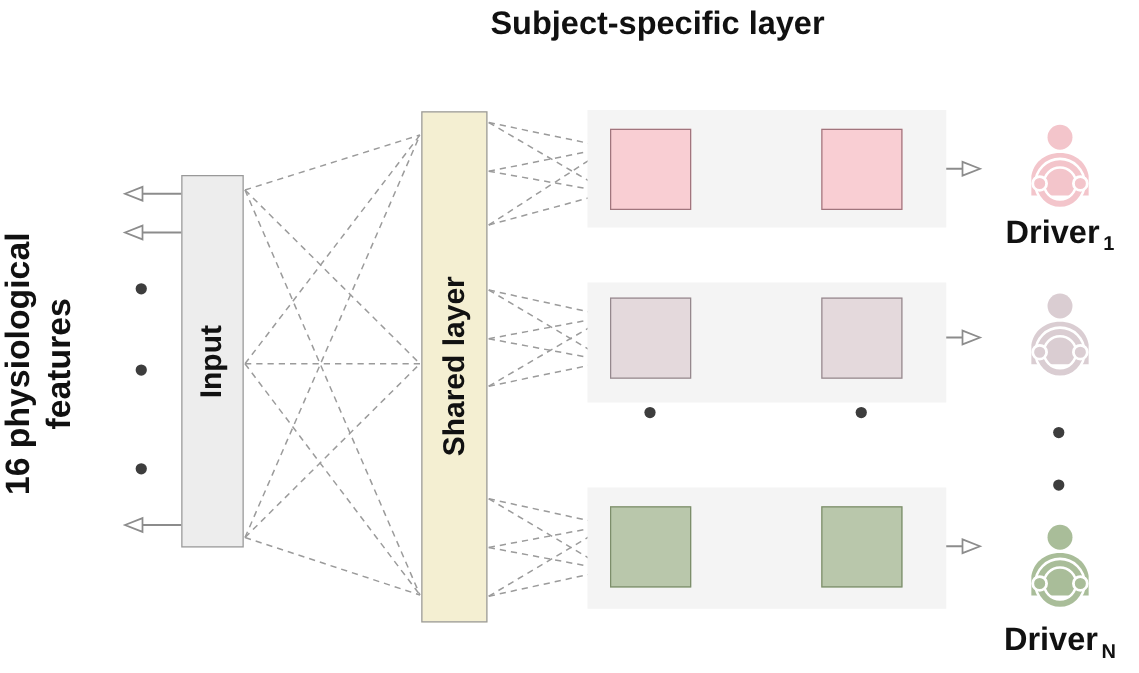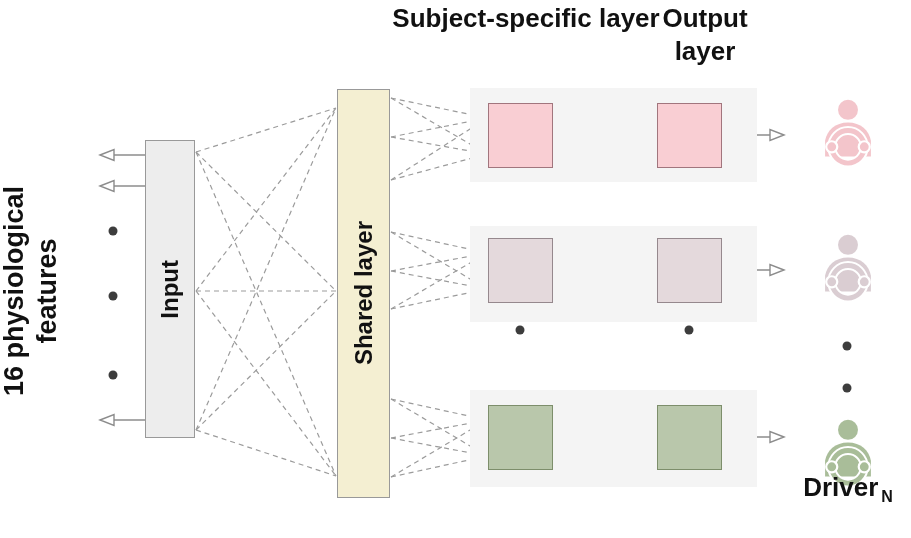--- a/index.html
+++ b/index.html
@@ -35,21 +35,21 @@
   .nbox { position:absolute; width:65px; height:65px; border:1.5px solid #777; }
   .sb1 { left:488px; top:103px; }  .ob1 { left:657px; top:103px; }
   .sb2 { left:488px; top:238px; }  .ob2 { left:657px; top:238px; }
   .sb3 { left:488px; top:405px; }  .ob3 { left:657px; top:405px; }
 
   .driver-icon { position:absolute; left:811px; width:74px; height:68px; }
   .i1 { top:98px; }  .i2 { top:233px; }  .i3 { top:418px; }
 
   .driver-label { position:absolute; left:788px; width:120px; text-align:center;
     font-size:26px; font-weight:bold; }
-  .l1 { top:170px; }  .l2 { top:303px; }  .l3 { top:472px; }
+  .l1 { top:170px; }  .l2 { top:303px; }  .l3 { top:496px; }
   .driver-label sub { font-size:16px; margin-left:3px; }
 </style>
 </head>
 <body>
 
 <div class="canvas">
 
   <svg class="overlay" width="911" height="538" viewBox="0 0 911 538">
 
     <g>
@@ -149,21 +149,20 @@
 
   <div class="layer-box input-box">
     <span class="vtext">Input</span>
   </div>
 
   <div class="layer-box shared-box">
     <span class="vtext">Shared layer</span>
   </div>
 
   <div class="header subject">Subject-specific layer</div>
-  <div class="header output">Output layer</div>
 
   <div class="panel p1"></div>
   <div class="panel p2"></div>
   <div class="panel p3"></div>
 
   <div class="nbox sb1" style="background: rgb(249, 206, 211); border-color: rgb(161, 117, 125);"></div>
   <div class="nbox ob1" style="background: rgb(249, 206, 211); border-color: rgb(161, 117, 125);"></div>
 
   <div class="nbox sb2" style="background: rgb(228, 217, 220); border-color: rgb(149, 136, 141);"></div>
   <div class="nbox ob2" style="background: rgb(228, 217, 220); border-color: rgb(149, 136, 141);"></div>
@@ -195,17 +194,20 @@
     <svg viewBox="0 0 100 92" width="74" height="68">
       <circle cx="50" cy="16" r="13.5" fill="currentColor"></circle>
       <path d="M50 33 C67 33 79 44 81 58 L81 79 L19 79 L19 58 C21 44 33 33 50 33 Z" fill="currentColor"></path>
       <circle cx="50" cy="66" r="22" fill="none" stroke="#ffffff" stroke-width="12"></circle>
       <circle cx="50" cy="66" r="22" fill="none" stroke="currentColor" stroke-width="6.5"></circle>
       <circle cx="28" cy="66" r="7.5" fill="currentColor" stroke="#ffffff" stroke-width="3"></circle>
       <circle cx="72" cy="66" r="7.5" fill="currentColor" stroke="#ffffff" stroke-width="3"></circle>
     </svg>
   </div>
 
+  <div class="driver-label l1">
+    <span>Driver</span><sub>1</sub>
+  </div>
   <div class="driver-label l3">
     <span>Driver</span><sub>N</sub>
   </div>
 
 </div>
 
 </body></html>

